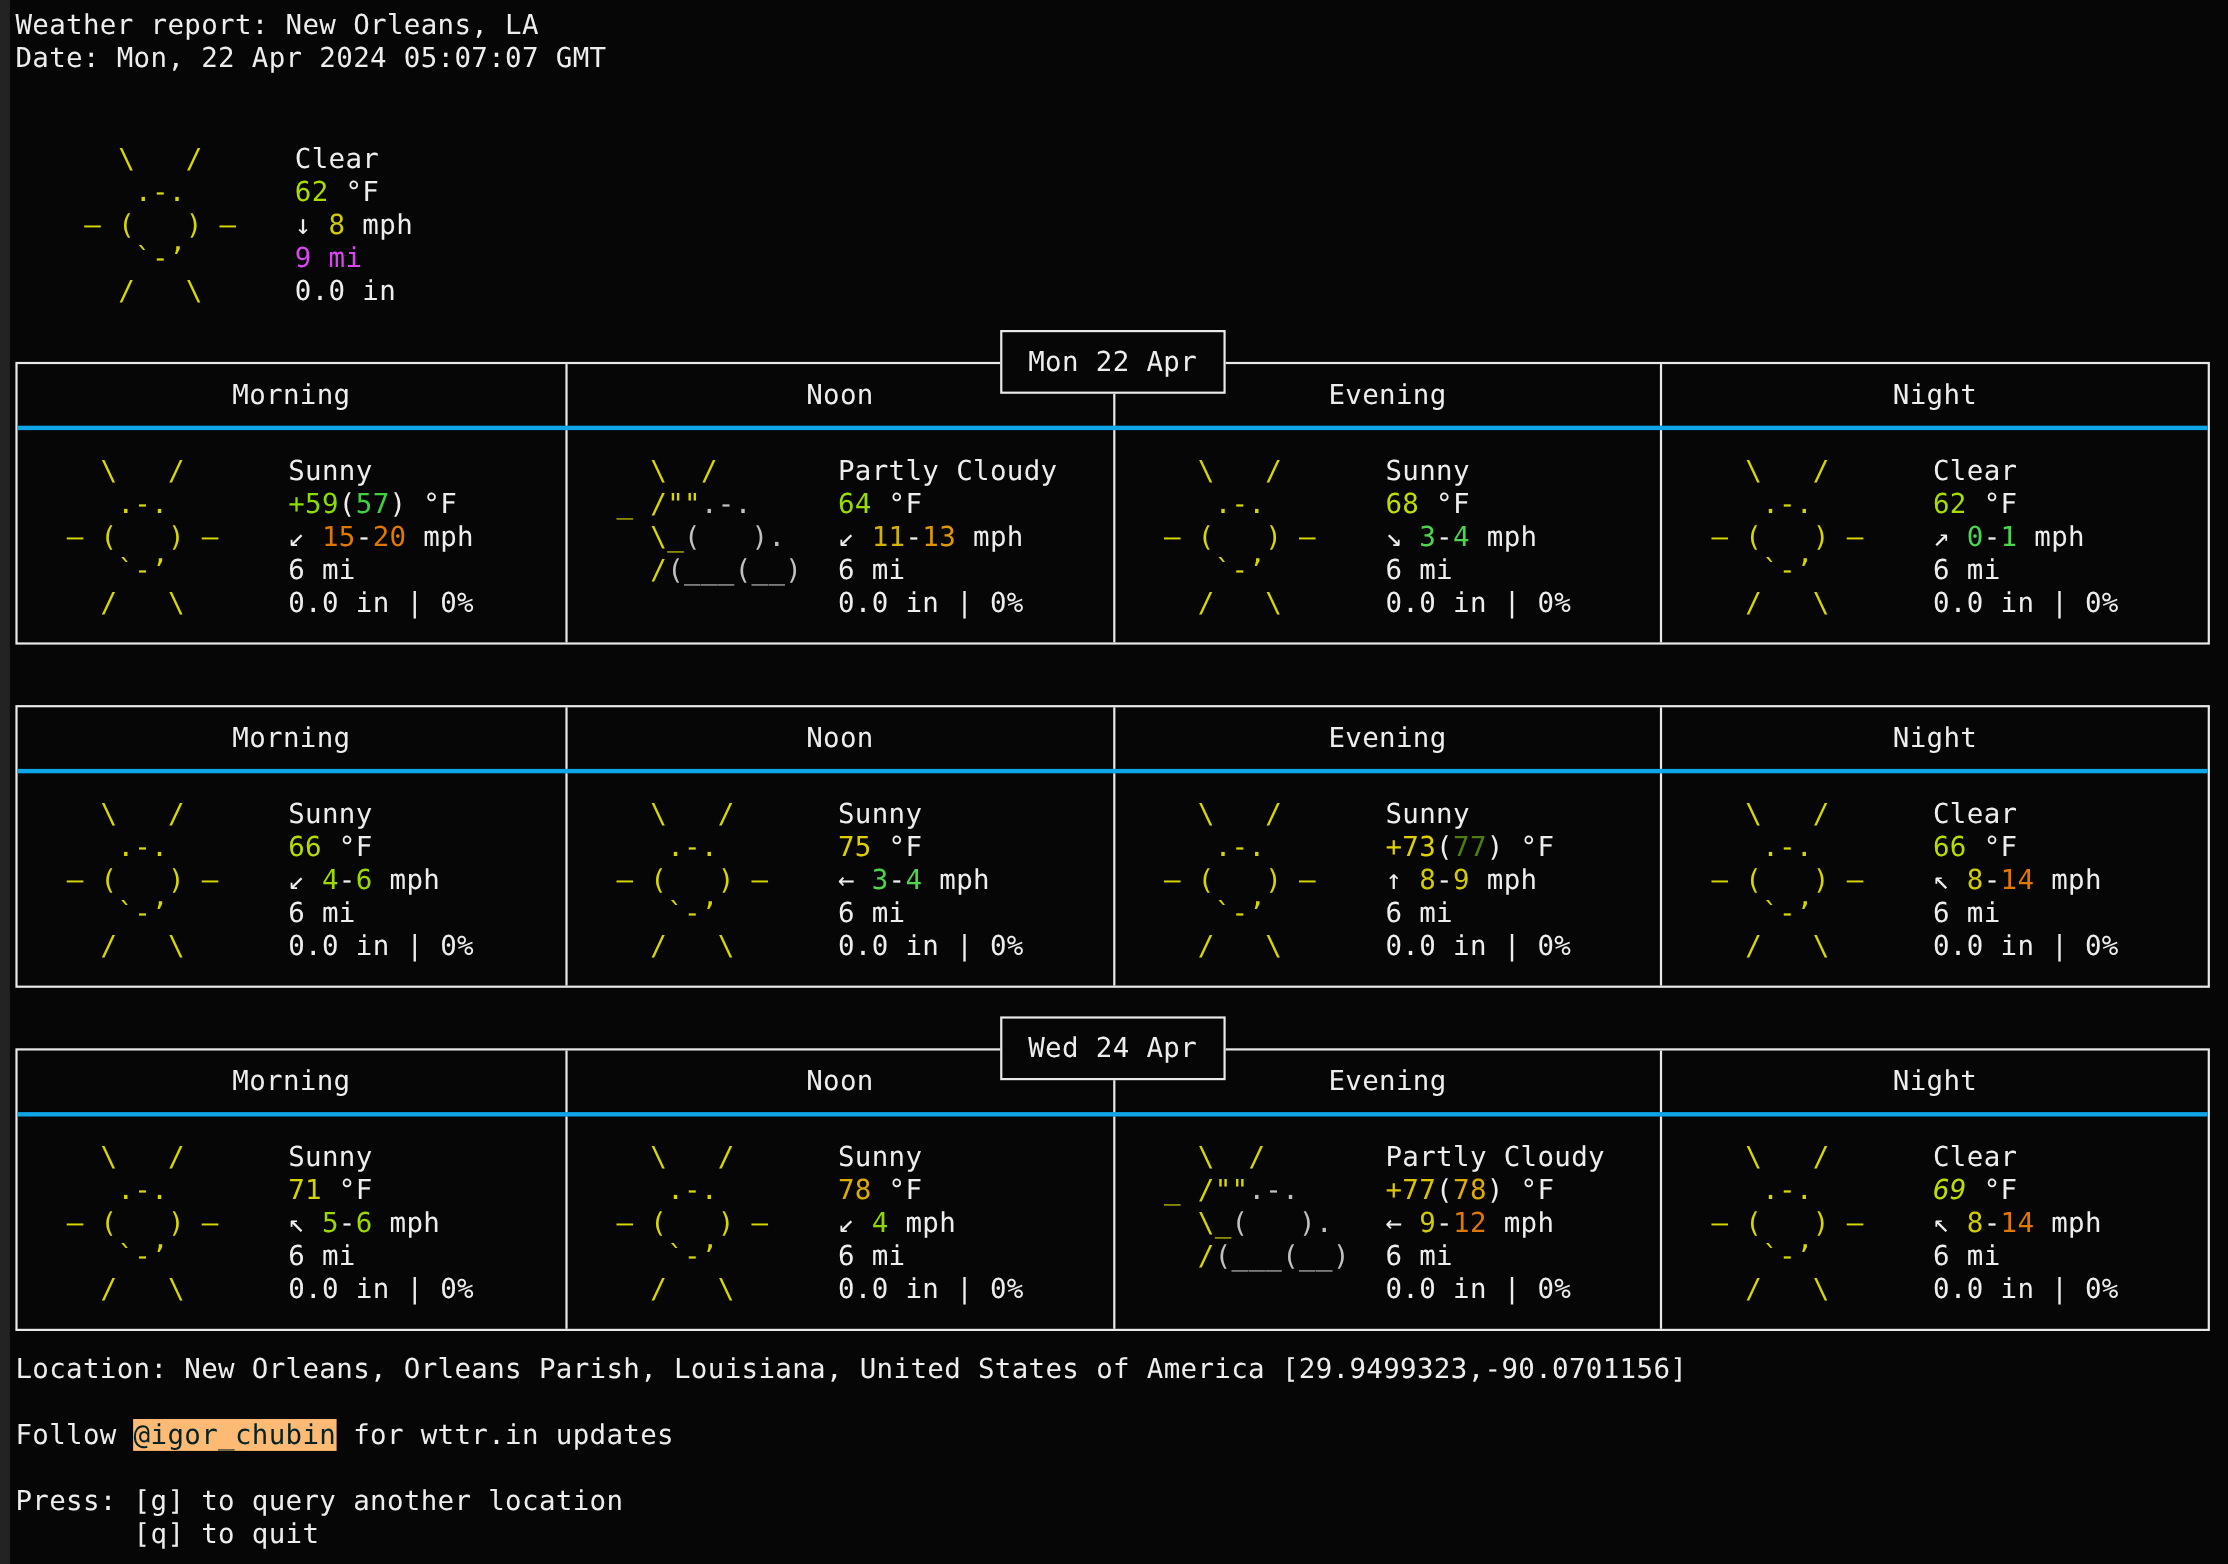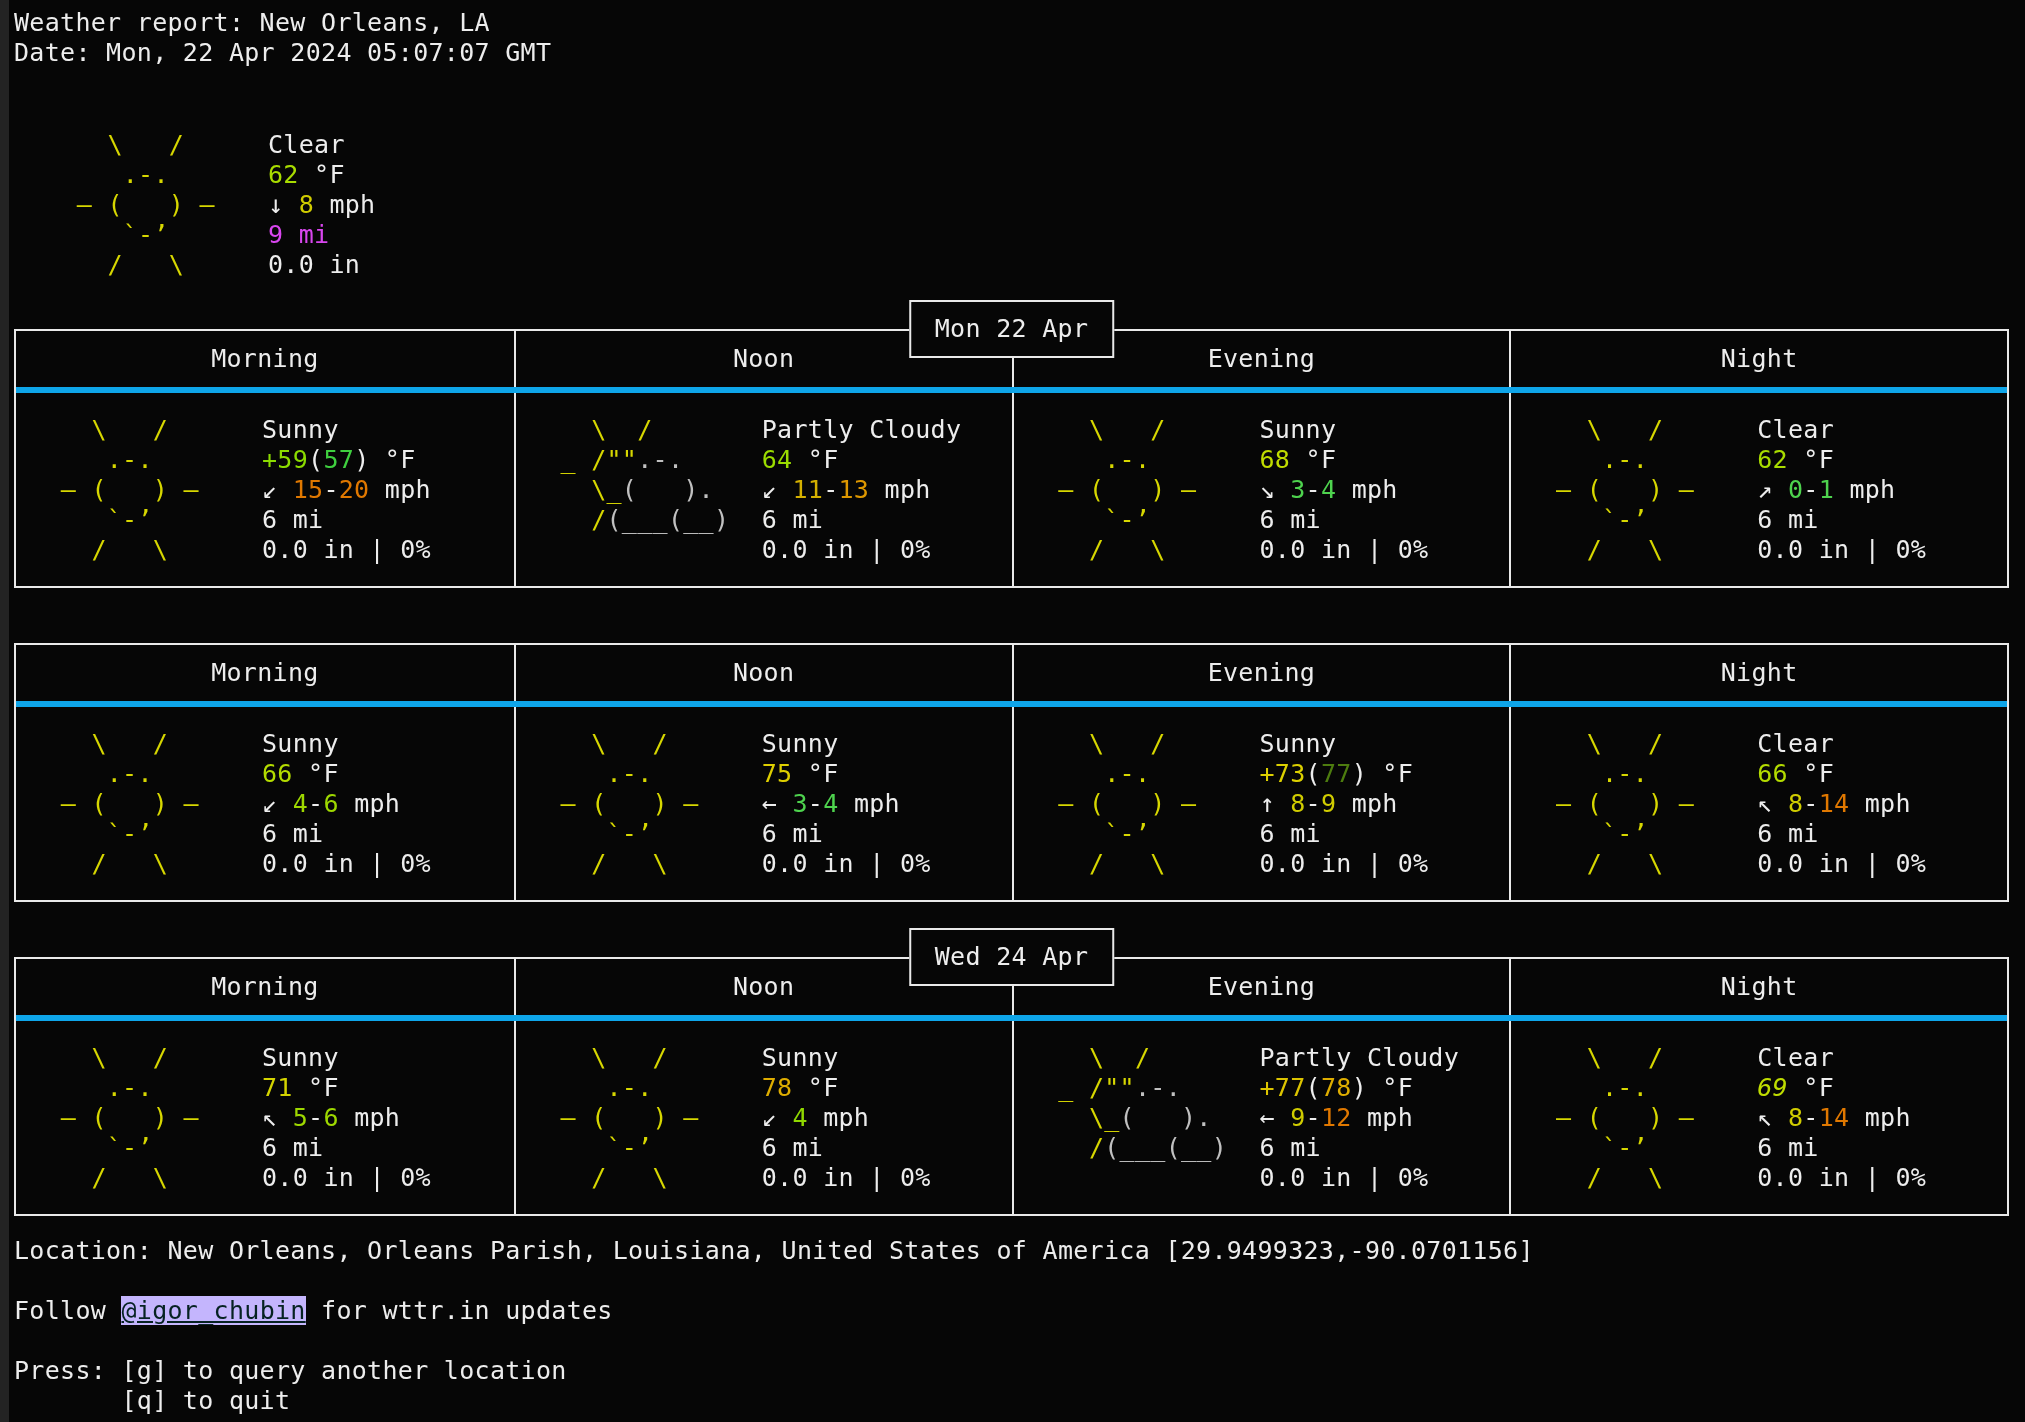--- a/index.html
+++ b/index.html
@@ -19,31 +19,31 @@
   .current .art{margin-left:32px;width:222px;color:#d7d700;}
   .cur-lines .line{white-space:pre;}
   .day{position:relative;margin-top:55px;}
   .day:first-child{margin-top:49px;}
   .datebox{
     position:absolute;top:-29px;left:50%;transform:translateX(-50%);
     background:#060606;border:2px solid #e9e9e9;
     padding:12px 24px;z-index:2;white-space:pre;
   }
   .tbl{border:2px solid #e9e9e9;}
-  .hrow{display:grid;grid-template-columns:repeat(4,1fr);border-bottom:6px solid #0ea5e9;}
+  .hrow{display:grid;grid-template-columns:repeat(4,1fr);border-bottom:4px solid #0ea5e9;}
   .hcell{text-align:center;padding:13px 0;border-left:2px solid #e9e9e9;}
   .hcell:first-child{border-left:none;}
   .crow{display:grid;grid-template-columns:repeat(4,1fr);}
   .cell{display:flex;padding:22px 0 21px 14px;border-left:2px solid #e9e9e9;}
   .cell:first-child{border-left:none;}
   .cell .art{width:232px;color:#d7d700;}
   .lines .line{white-space:pre;}
   .loc{margin-top:20px;white-space:pre;}
   .follow{margin-top:30px;white-space:pre;}
-  .handle{background:#c4b5fd;color:#062222;text-decoration:underline;}
+  .handle{background:#fdba74;color:#062222;}
   .press{margin-top:30px;}
 </style>
 </head>
 <body>
 
 <div class="edge-strip"></div>
 
 <div class="screen">
   <div class="hdr">Weather report: New Orleans, LA</div>
   <div class="hdr">Date: Mon, 22 Apr 2024 05:07:07 GMT</div>

